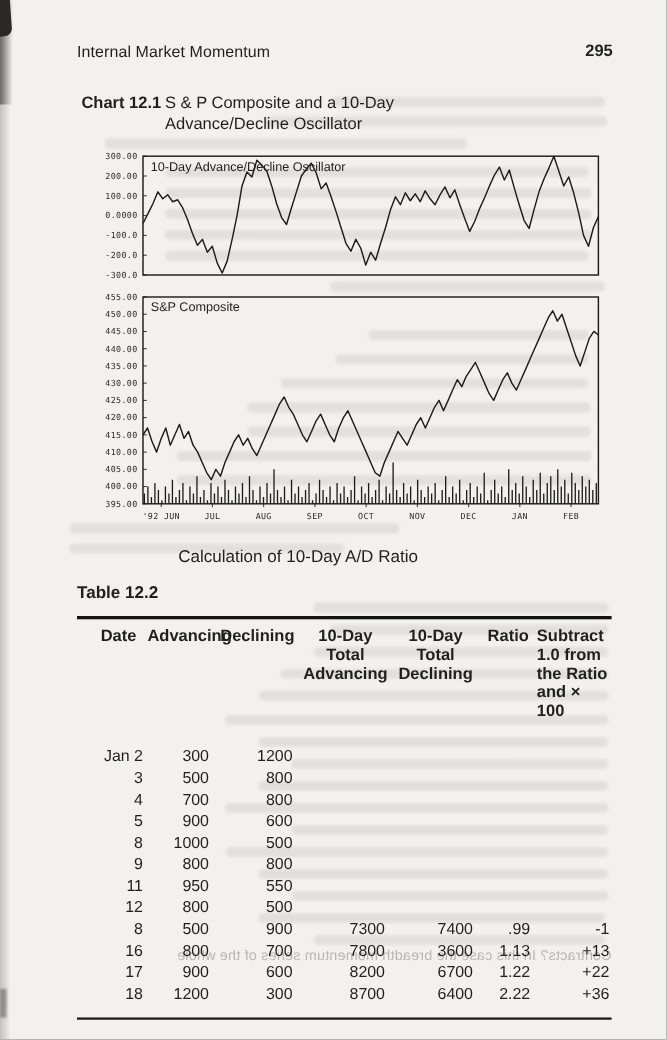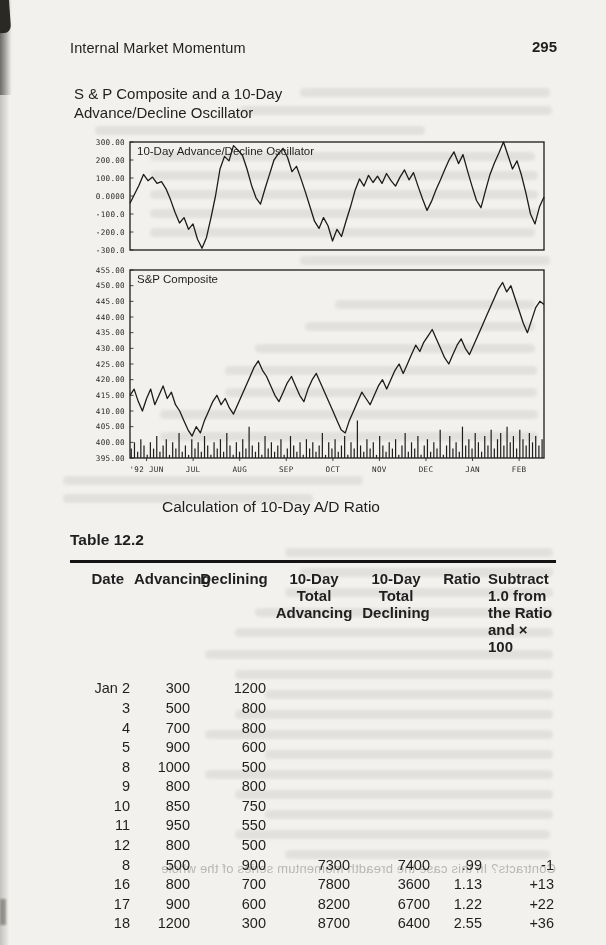--- a/index.html
+++ b/index.html
@@ -104,20 +104,21 @@
       <div class="ghost" style="left: 265px; top: 810px; width: 288px;"></div>
       <div class="ghost" style="left: 235px; top: 830px; width: 315px;"></div>
       <div class="ghost" style="left: 285px; top: 850px; width: 265px;"></div>
     </div>
   <div class="ghost-line">Contracts? In this case the breadth momentum series of the whole</div>
 
   <div class="hdr-title">Internal Market Momentum</div>
   <div class="hdr-num">295</div>
 
   <div class="chart-caption">
+    <span class="lbl">Chart 12.1</span>
     <span><span>S &amp; P Composite and a 10-Day</span><br><span>Advance/Decline Oscillator</span></span>
   </div>
 
   <svg class="chart-svg" style="left:72px;top:134px" width="500" height="130">
       <text x="53" y="10.6" text-anchor="end" class="tick">300.00</text>
       <line x1="58" y1="8" x2="61.5" y2="8" stroke="#1c1c1c" stroke-width="0.8"></line>
       <text x="53" y="28.6" text-anchor="end" class="tick">200.00</text>
       <line x1="58" y1="26" x2="61.5" y2="26" stroke="#1c1c1c" stroke-width="0.8"></line>
       <text x="53" y="46.6" text-anchor="end" class="tick">100.00</text>
       <line x1="58" y1="44" x2="61.5" y2="44" stroke="#1c1c1c" stroke-width="0.8"></line>
@@ -396,29 +397,20 @@
           <tr>
             <td class="c0">9</td>
             <td class="c1">800</td>
             <td class="c2">800</td>
             <td class="c3"></td>
             <td class="c4"></td>
             <td class="c5"></td>
             <td class="c6"></td>
           </tr>
           <tr>
-            <td class="c0">10</td>
-            <td class="c1">850</td>
-            <td class="c2">750</td>
-            <td class="c3"></td>
-            <td class="c4"></td>
-            <td class="c5"></td>
-            <td class="c6"></td>
-          </tr>
-          <tr>
             <td class="c0">11</td>
             <td class="c1">950</td>
             <td class="c2">550</td>
             <td class="c3"></td>
             <td class="c4"></td>
             <td class="c5"></td>
             <td class="c6"></td>
           </tr>
           <tr>
             <td class="c0">12</td>
@@ -455,21 +447,21 @@
             <td class="c4">6700</td>
             <td class="c5">1.22</td>
             <td class="c6">+22</td>
           </tr>
           <tr>
             <td class="c0">18</td>
             <td class="c1">1200</td>
             <td class="c2">300</td>
             <td class="c3">8700</td>
             <td class="c4">6400</td>
-            <td class="c5">2.55</td>
+            <td class="c5">2.22</td>
             <td class="c6">+36</td>
           </tr>
         </tbody>
     </table>
     <div class="rule-bottom"></div>
   </div>
 
 </div>
 
 </body></html>

